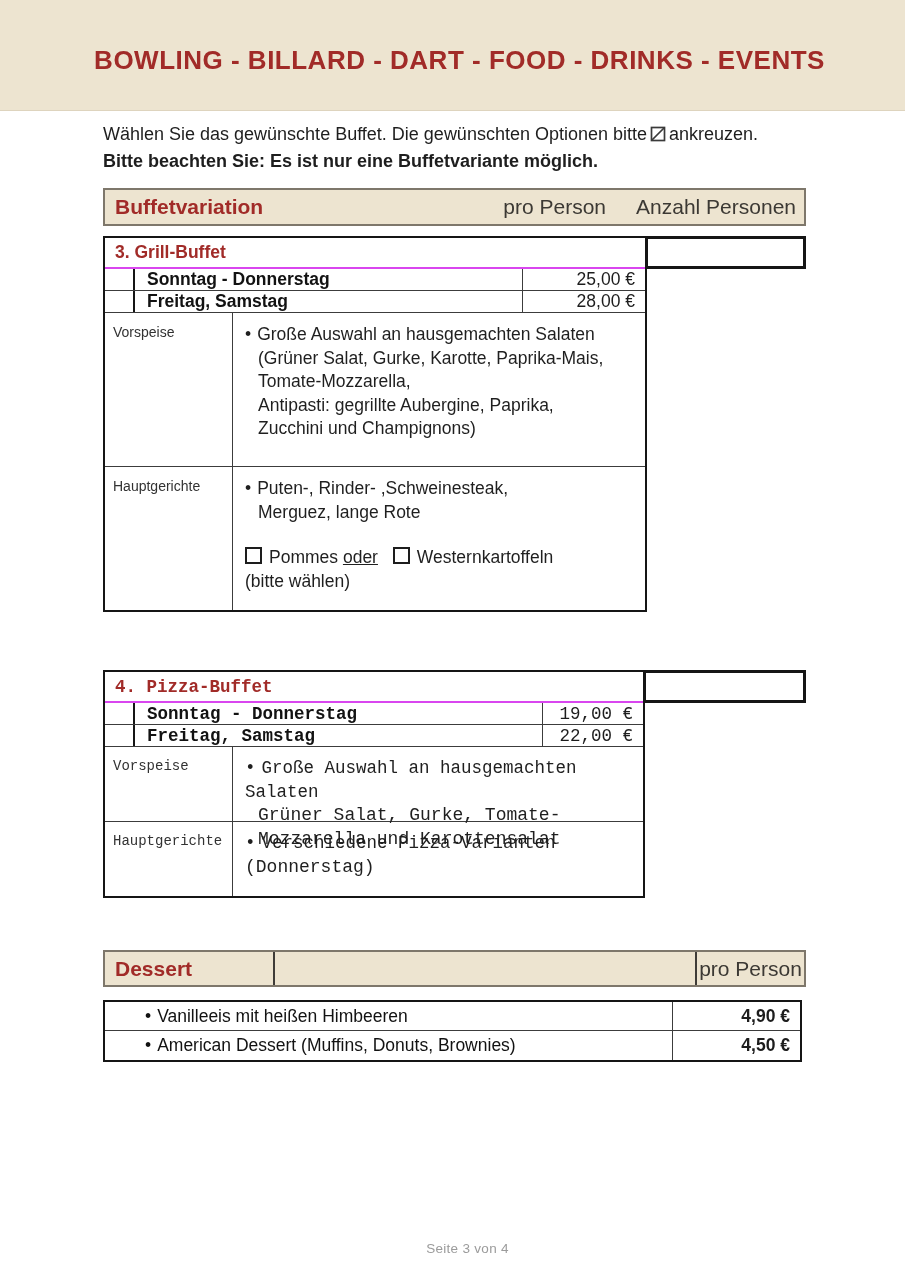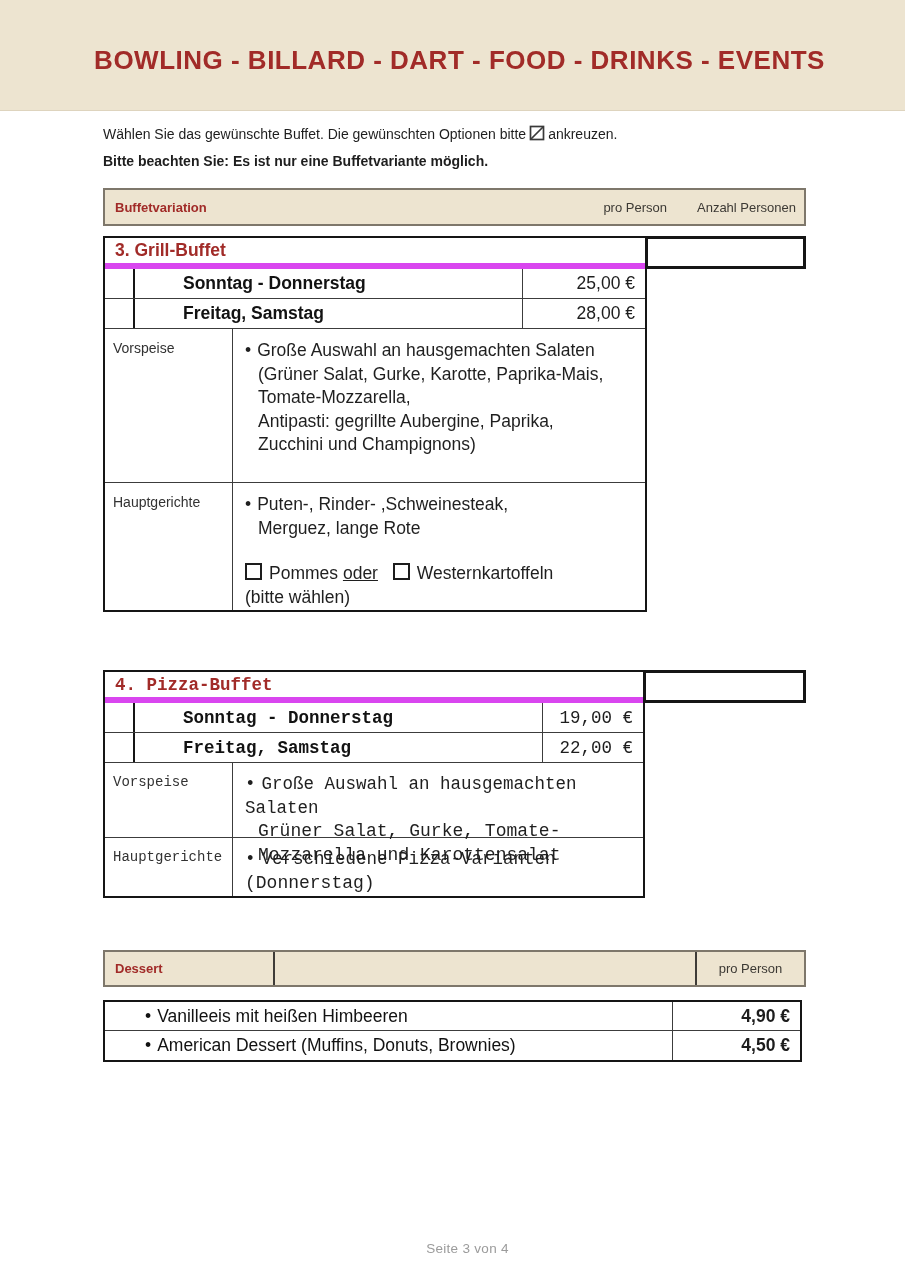--- a/index.html
+++ b/index.html
@@ -4,42 +4,42 @@
 <style>
   html,body{margin:0;padding:0;background:#fff;}
   .page{position:relative;width:905px;height:1280px;background:#ffffff;overflow:hidden;
         font-family:"Liberation Sans",sans-serif;color:#222;}
   
   .band{position:absolute;left:0;top:0;width:905px;height:110px;background:#ede4d0;
         border-bottom:1px solid #ded4be;}
   .main-title{position:absolute;left:0;top:45px;width:905px;text-align:center;
         color:#a12b28;font-size:26px;font-weight:bold;letter-spacing:0.5px;margin-left:7px;}
   
-  .intro{position:absolute;left:103px;top:122px;width:720px;font-size:14px;line-height:25px;color:#1e1e1e;}
+  .intro{position:absolute;left:103px;top:122px;width:720px;font-size:18px;line-height:25px;color:#1e1e1e;}
   .intro .b{font-weight:bold;}
   .xicon{display:inline-block;vertical-align:-2px;margin:0 3px;}
   
   .bar{position:absolute;left:103px;width:703px;background:#ede4d0;border:2px solid #7e776b;
-       box-sizing:border-box;display:flex;align-items:center;font-size:13px;color:#3c3934;}
+       box-sizing:border-box;display:flex;align-items:center;font-size:21px;color:#3c3934;}
   #columns-bar{top:188px;height:38px;}
   #columns-bar .red{color:#a12b28;font-weight:bold;padding-left:10px;}
   #columns-bar .right-group{margin-left:auto;display:flex;gap:30px;padding-right:8px;}
   #dessert-bar{top:950px;height:37px;padding:0;}
   #dessert-bar .c1{width:170px;box-sizing:border-box;padding-left:10px;color:#a12b28;font-weight:bold;
        height:100%;display:flex;align-items:center;border-right:2px solid #3f3c38;}
   #dessert-bar .c2{flex:1;height:100%;}
   #dessert-bar .c3{width:109px;height:100%;box-sizing:border-box;border-left:2px solid #3f3c38;
        display:flex;align-items:center;justify-content:center;}
   
   .tbl{position:absolute;box-sizing:border-box;border:2px solid #151515;background:#fff;
        display:flex;flex-direction:column;}
   .trow{display:flex;box-sizing:border-box;}
-  .r-title{height:31px;border-bottom:6px solid #d946ef;align-items:center;}
+  .r-title{height:31px;border-bottom:2px solid #d946ef;align-items:center;}
   .section-title{color:#a12b28;font-weight:bold;font-size:17.5px;padding-left:10px;}
-  .r-price{height:30px;border-bottom:1px solid #3c3c3c;gap:36px;}
+  .r-price{height:22px;border-bottom:1px solid #3c3c3c;}
   .cb{width:30px;box-sizing:border-box;border-right:2px solid #151515;background:#fff;}
   .day{flex:1;display:flex;align-items:center;font-weight:bold;font-size:17.5px;color:#121212;padding-left:12px;}
   .price{box-sizing:border-box;border-left:1px solid #3c3c3c;display:flex;align-items:center;
          justify-content:flex-end;padding-right:10px;font-size:17.5px;color:#1d1d1d;}
   .lbl{width:128px;box-sizing:border-box;border-right:1px solid #3c3c3c;
        padding:11px 4px 0 8px;font-size:14px;color:#323232;}
   .content{flex:1;box-sizing:border-box;padding:10px 6px 0 12px;font-size:17.5px;color:#1f1f1f;line-height:23.5px;}
   .content .indent{padding-left:13px;}
   .bullet{margin-right:6px;}
   .small{font-size:18px;}

